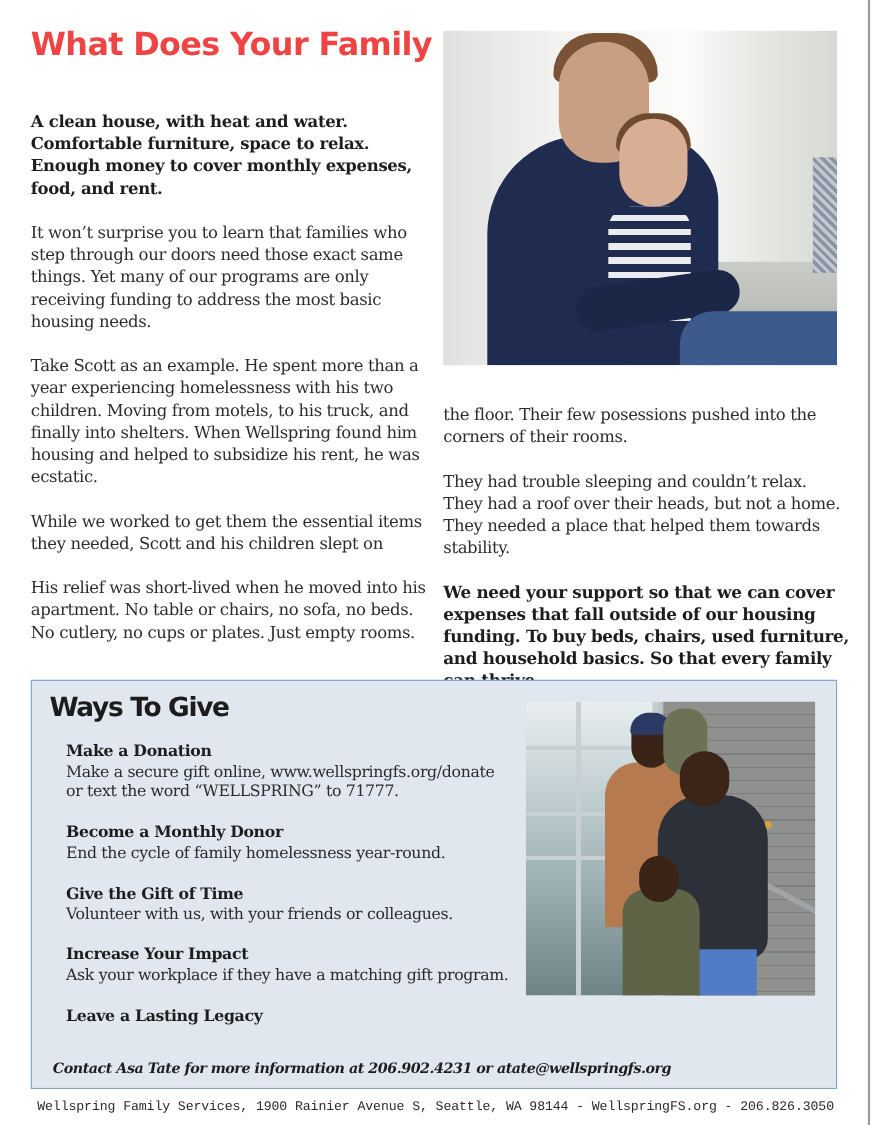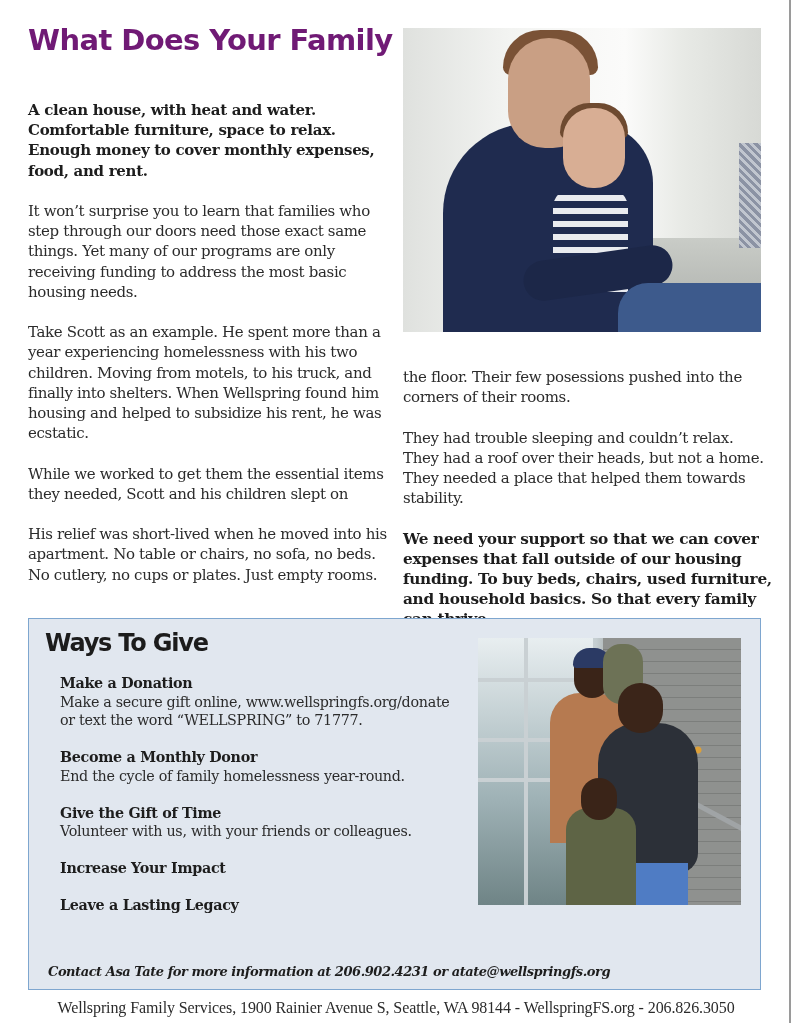--- a/index.html
+++ b/index.html
@@ -5,21 +5,21 @@
   html, body { margin: 0; padding: 0; }
   body {
     width: 792px; height: 1023px; position: relative; overflow: hidden;
     background: #ffffff; color: #231f20;
     font-family: "DejaVu Serif", "Liberation Serif", serif;
   }
   .edge-line { position: absolute; left: 789px; top: 0; width: 2px; height: 1023px; background: #9a9a9a; }
   .headline {
     position: absolute; left: 28px; top: 22px; width: 370px;
     font-family: "DejaVu Sans", "Liberation Sans", sans-serif;
-    font-weight: bold; color: #701a75; font-size: 29px; line-height: 37px; letter-spacing: -0.6px;
+    font-weight: bold; color: #ef4444; font-size: 29px; line-height: 37px; letter-spacing: -0.6px;
     margin: 0;
   }
   .col { position: absolute; font-size: 15px; line-height: 20.2px; letter-spacing: -0.35px; color: #2b2b2b; }
   .col p { margin: 0 0 20.2px 0; }
   .col p.bold { font-weight: bold; color: #1d1d1d; letter-spacing: -0.3px; }
   .col-left { left: 28px; top: 100px; width: 370px; }
   .col-right { left: 403px; top: 367px; width: 370px; }
   .col-right p.bold { font-size: 15.3px; }
 
   .photo-top {
@@ -76,21 +76,21 @@
   .photo-family .mom-head { position: absolute; left: 140px; top: 45px; width: 45px; height: 50px; background: #3b2519; border-radius: 22px; }
   .photo-family .jeans { position: absolute; left: 155px; top: 225px; width: 55px; height: 42px; background: #4f7cc4; }
   .photo-family .kid { position: absolute; left: 88px; top: 170px; width: 70px; height: 97px; background: #5e6445; border-radius: 22px 22px 0 0; }
   .photo-family .kid-head { position: absolute; left: 103px; top: 140px; width: 36px; height: 42px; background: #3a2418; border-radius: 18px; }
   .photo-family .leaves { position: absolute; left: 180px; top: 100px; width: 50px; height: 60px;
     background: radial-gradient(circle at 20% 30%, #e0a43a 0 3px, transparent 4px), radial-gradient(circle at 60% 50%, #d99a30 0 3px, transparent 4px), radial-gradient(circle at 40% 80%, #e6b04a 0 3px, transparent 4px), radial-gradient(circle at 80% 20%, #dca03a 0 3px, transparent 4px); }
   .photo-family .rail { position: absolute; left: 185px; top: 170px; width: 90px; height: 5px; background: #a0a4a6; transform: rotate(28deg); }
 
   .footer {
     position: absolute; left: 0; top: 999px; width: 792px; text-align: center;
-    font-family: Liberation Serif, serif; font-size: 16px; color: #2b2b2b; letter-spacing: -0.1px;
+    font-family: Liberation Mono, monospace; font-size: 12px; color: #2b2b2b; letter-spacing: -0.1px;
   }
 </style>
 </head>
 <body>
 
 <div class="edge-line"></div>
 
 <h1 class="headline">
   <span>What Does Your Family</span><br>
 </h1>
@@ -134,20 +134,21 @@
     <div class="give-item narrow">
       <span class="h">Become a Monthly Donor</span>
       <span class="d">End the cycle of family homelessness year-round.</span>
     </div>
     <div class="give-item narrow">
       <span class="h">Give the Gift of Time</span>
       <span class="d">Volunteer with us, with your friends or colleagues.</span>
     </div>
     <div class="give-item narrow">
       <span class="h">Increase Your Impact</span>
+      <span class="d">Ask your workplace if they have a matching gift program.</span>
     </div>
     <div class="give-item">
       <span class="h">Leave a Lasting Legacy</span>
     </div>
   </div>
 
   <div class="photo-family" title="Smiling family of four standing outside a building">
     <div class="win"></div>
     <div class="wall"></div>
     <div class="leaves"></div>

